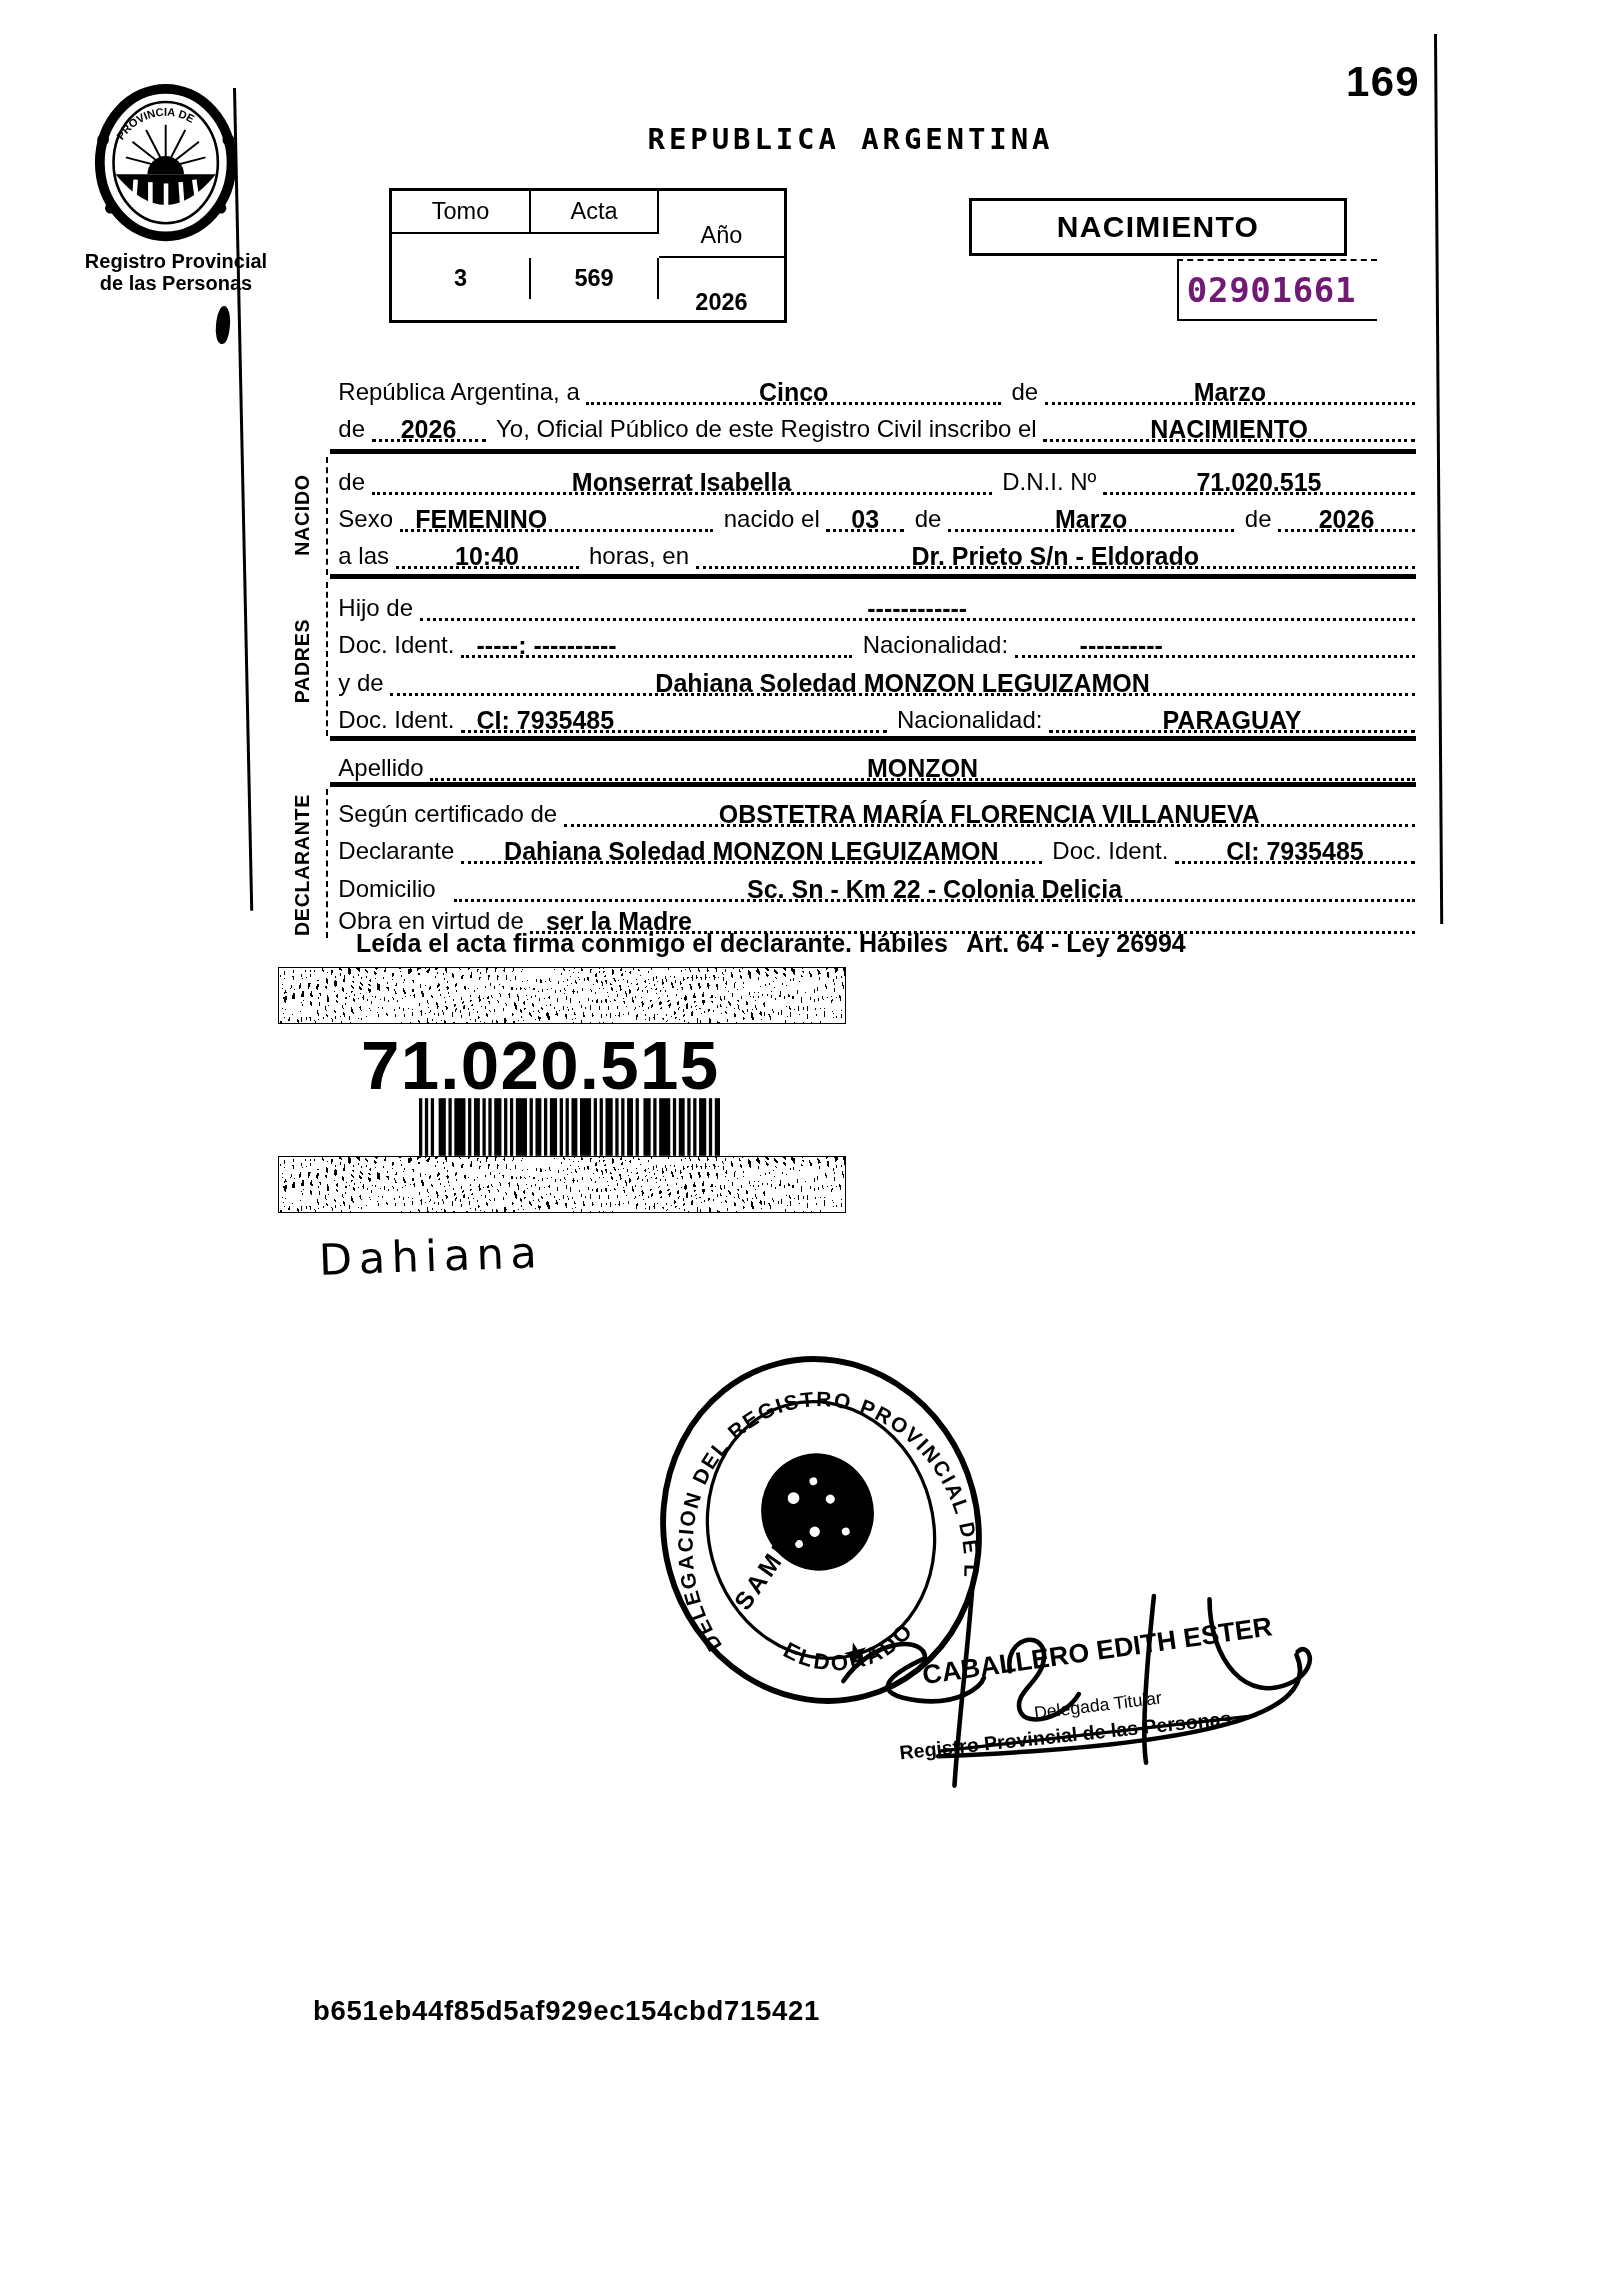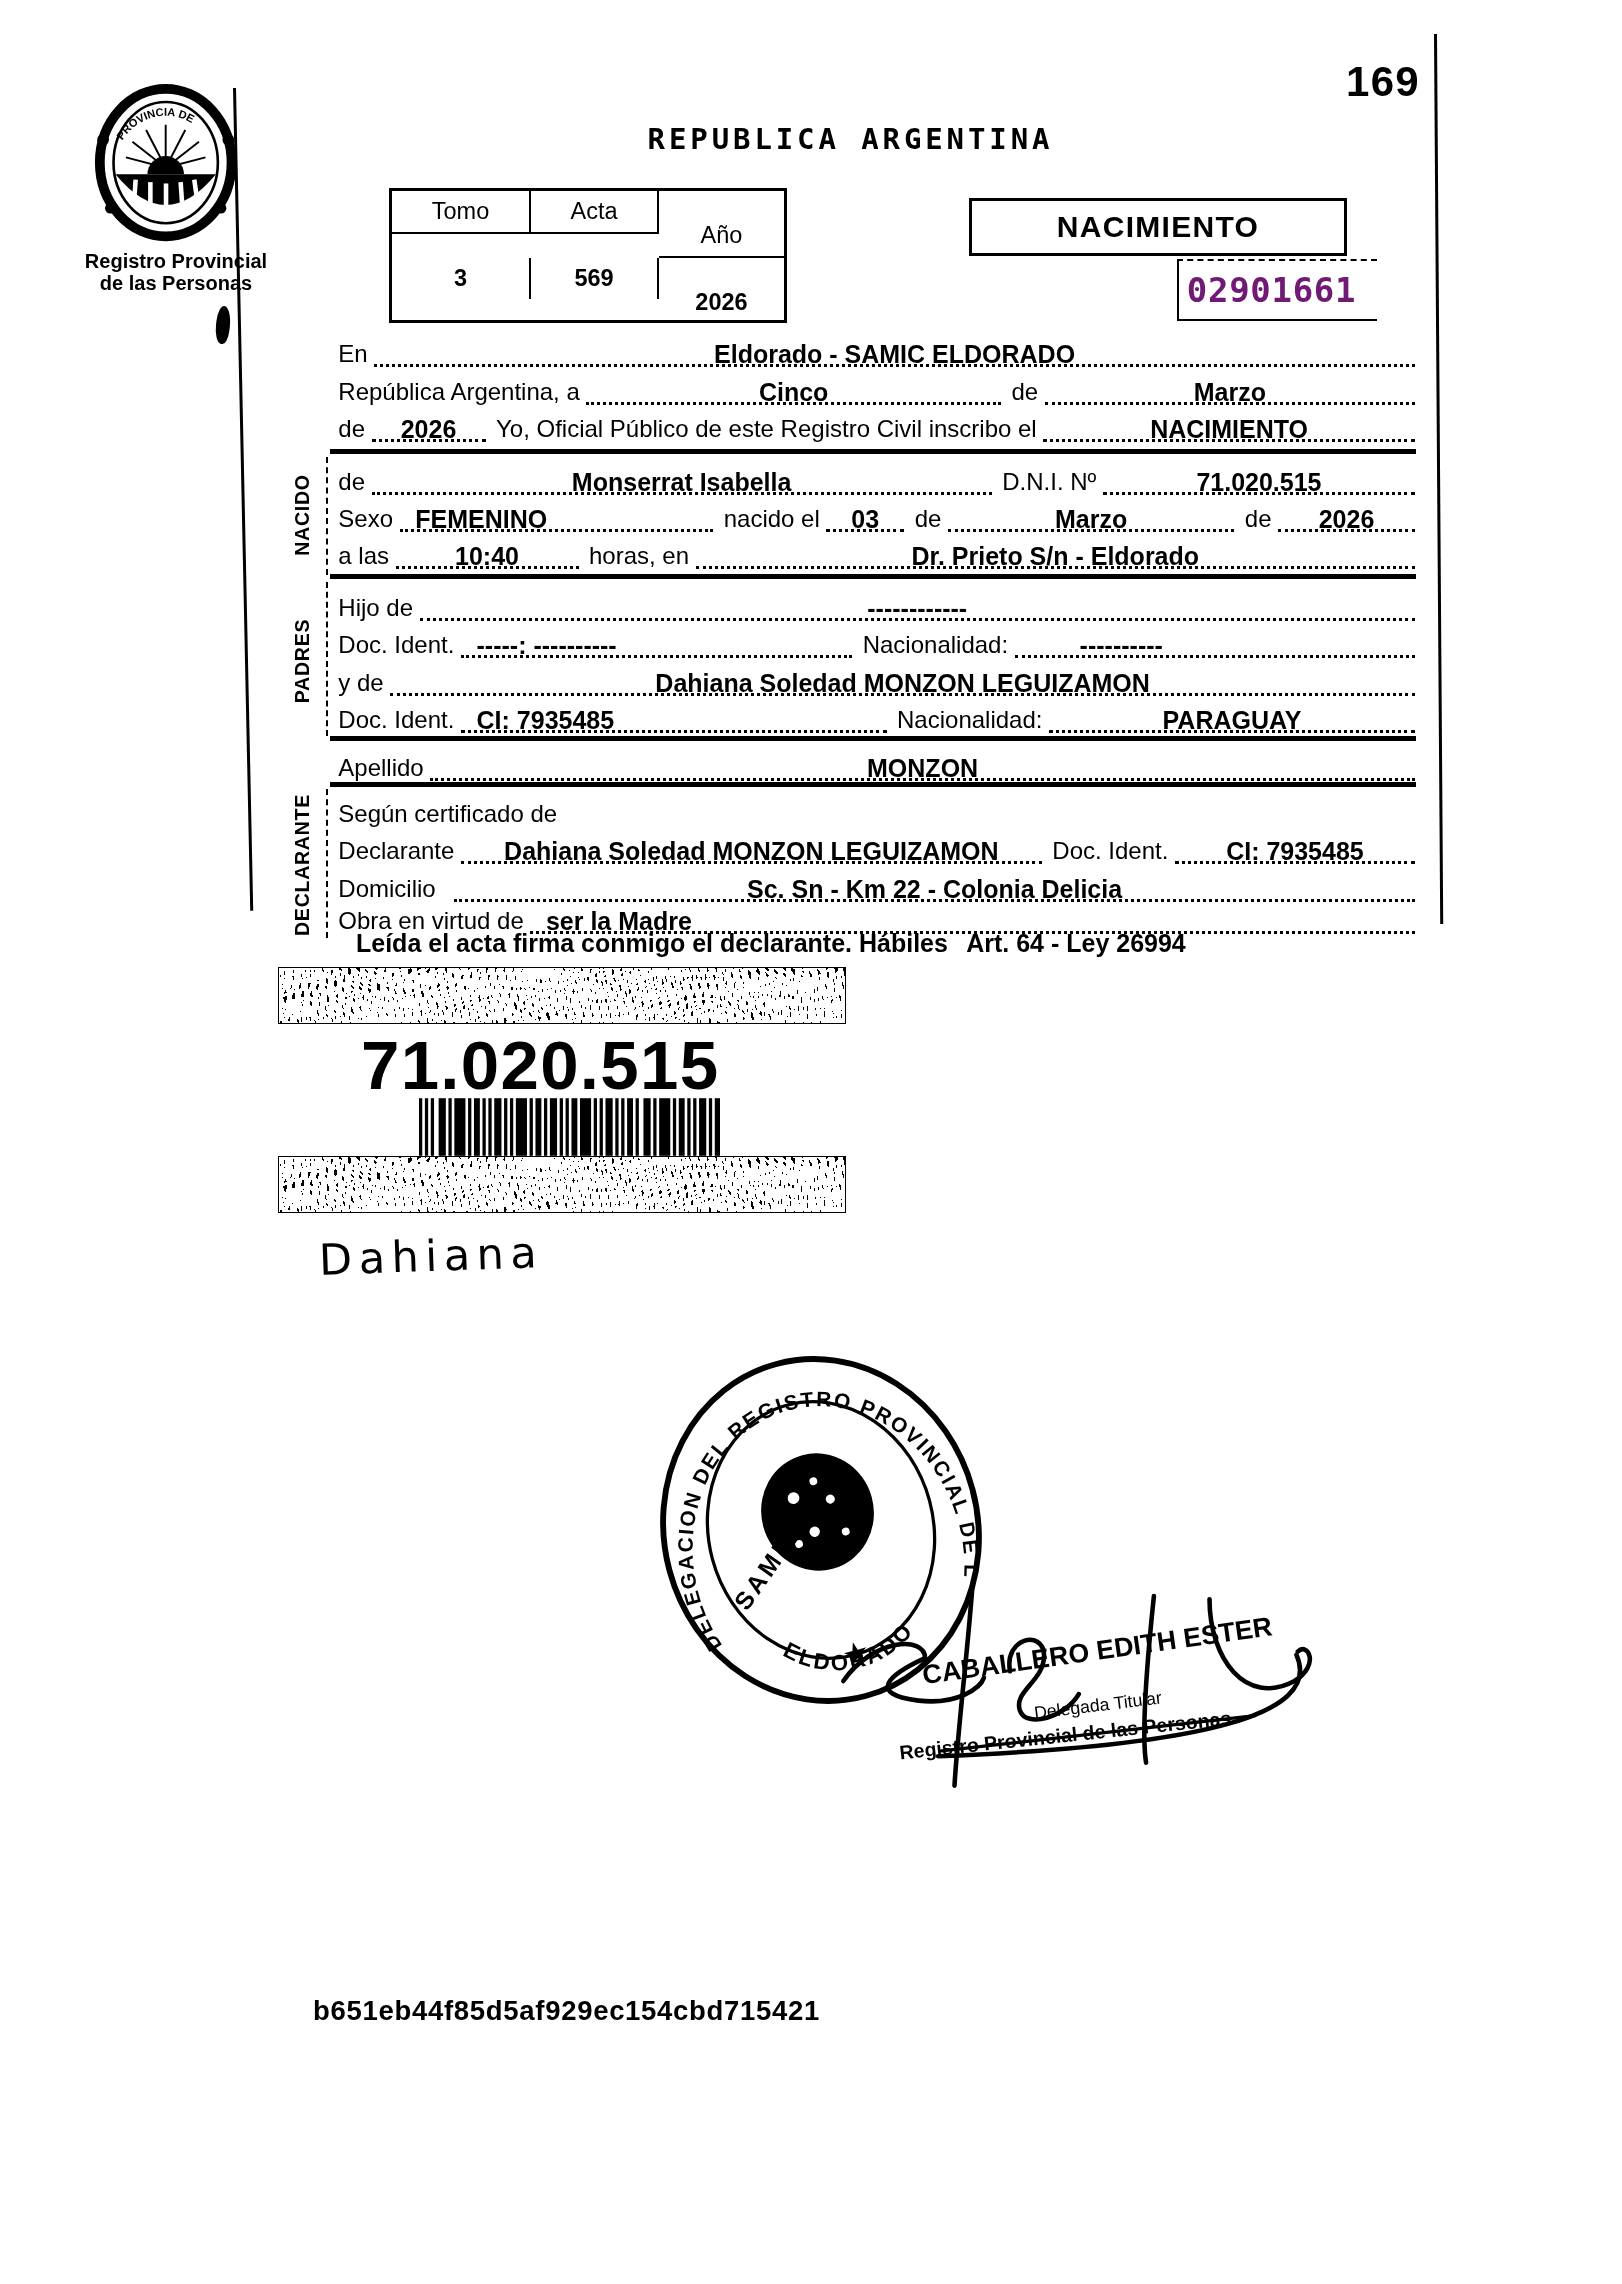--- a/index.html
+++ b/index.html
@@ -132,26 +132,20 @@
     <div class="cell">Acta</div>
     <div class="cell lastcol">Año</div>
     <div class="cell val lastrow">3</div>
     <div class="cell val lastrow">569</div>
     <div class="cell val lastrow lastcol">2026</div>
   </div>
 
   <div id="type-box">NACIMIENTO</div>
   <div id="stamp-number">02901661</div>
 
-  <div class="line" style="top:330px;">
-    <span class="lb">En</span>
-    <span class="fill">
-        <span class="val">Eldorado - SAMIC ELDORADO</span>
-      </span>
-  </div>
   <div class="line" style="top:368px;">
     <span class="lb">República Argentina, a</span>
     <span class="fill" style="flex-grow:1.12;">
         <span class="val">Cinco</span>
       </span>
     <span class="lb mid">de</span>
     <span class="fill">
         <span class="val">Marzo</span>
       </span>
   </div>
@@ -250,20 +244,23 @@
     <span class="fill">
         <span class="val">MONZON</span>
       </span>
   </div>
   <div class="rule" style="top:782px;"></div>
 
   <div class="seclabel" style="top:865px;">DECLARANTE</div>
   <div class="secline" style="top:789px;height:149px;"></div>
   <div class="line" style="top:790px;">
     <span class="lb">Según certificado de</span>
+    <span class="fill">
+        <span class="val">OBSTETRA MARÍA FLORENCIA VILLANUEVA</span>
+      </span>
   </div>
   <div class="line" style="top:827px;">
     <span class="lb">Declarante</span>
     <span class="fill" style="flex-grow:1.5;">
         <span class="val">Dahiana Soledad MONZON LEGUIZAMON</span>
       </span>
     <span class="lb mid">Doc. Ident.</span>
     <span class="fill" style="flex-grow:0.62;">
         <span class="val">CI: 7935485</span>
       </span>

